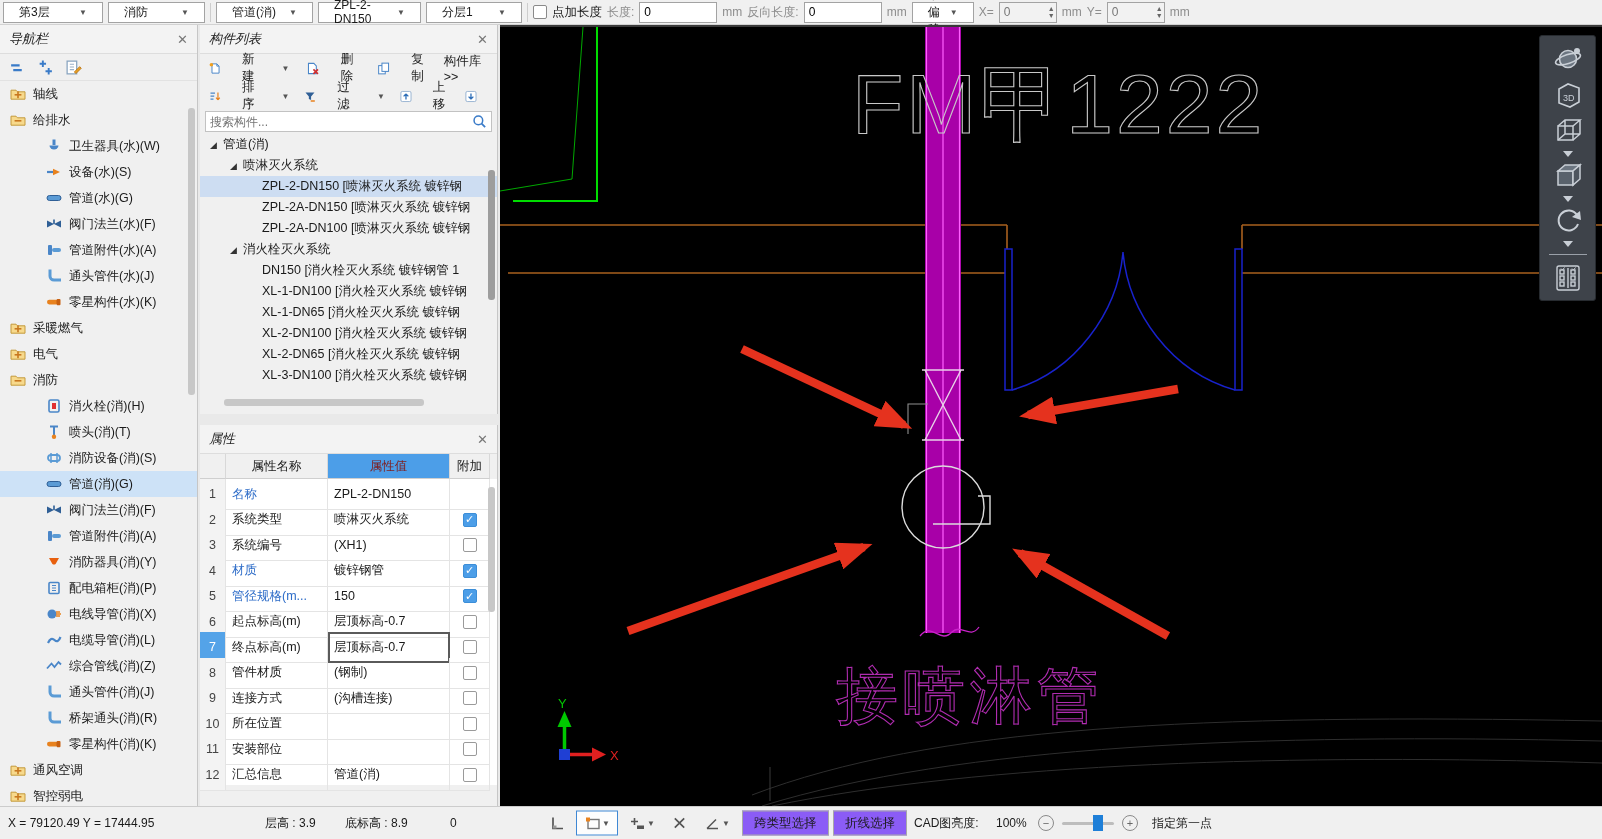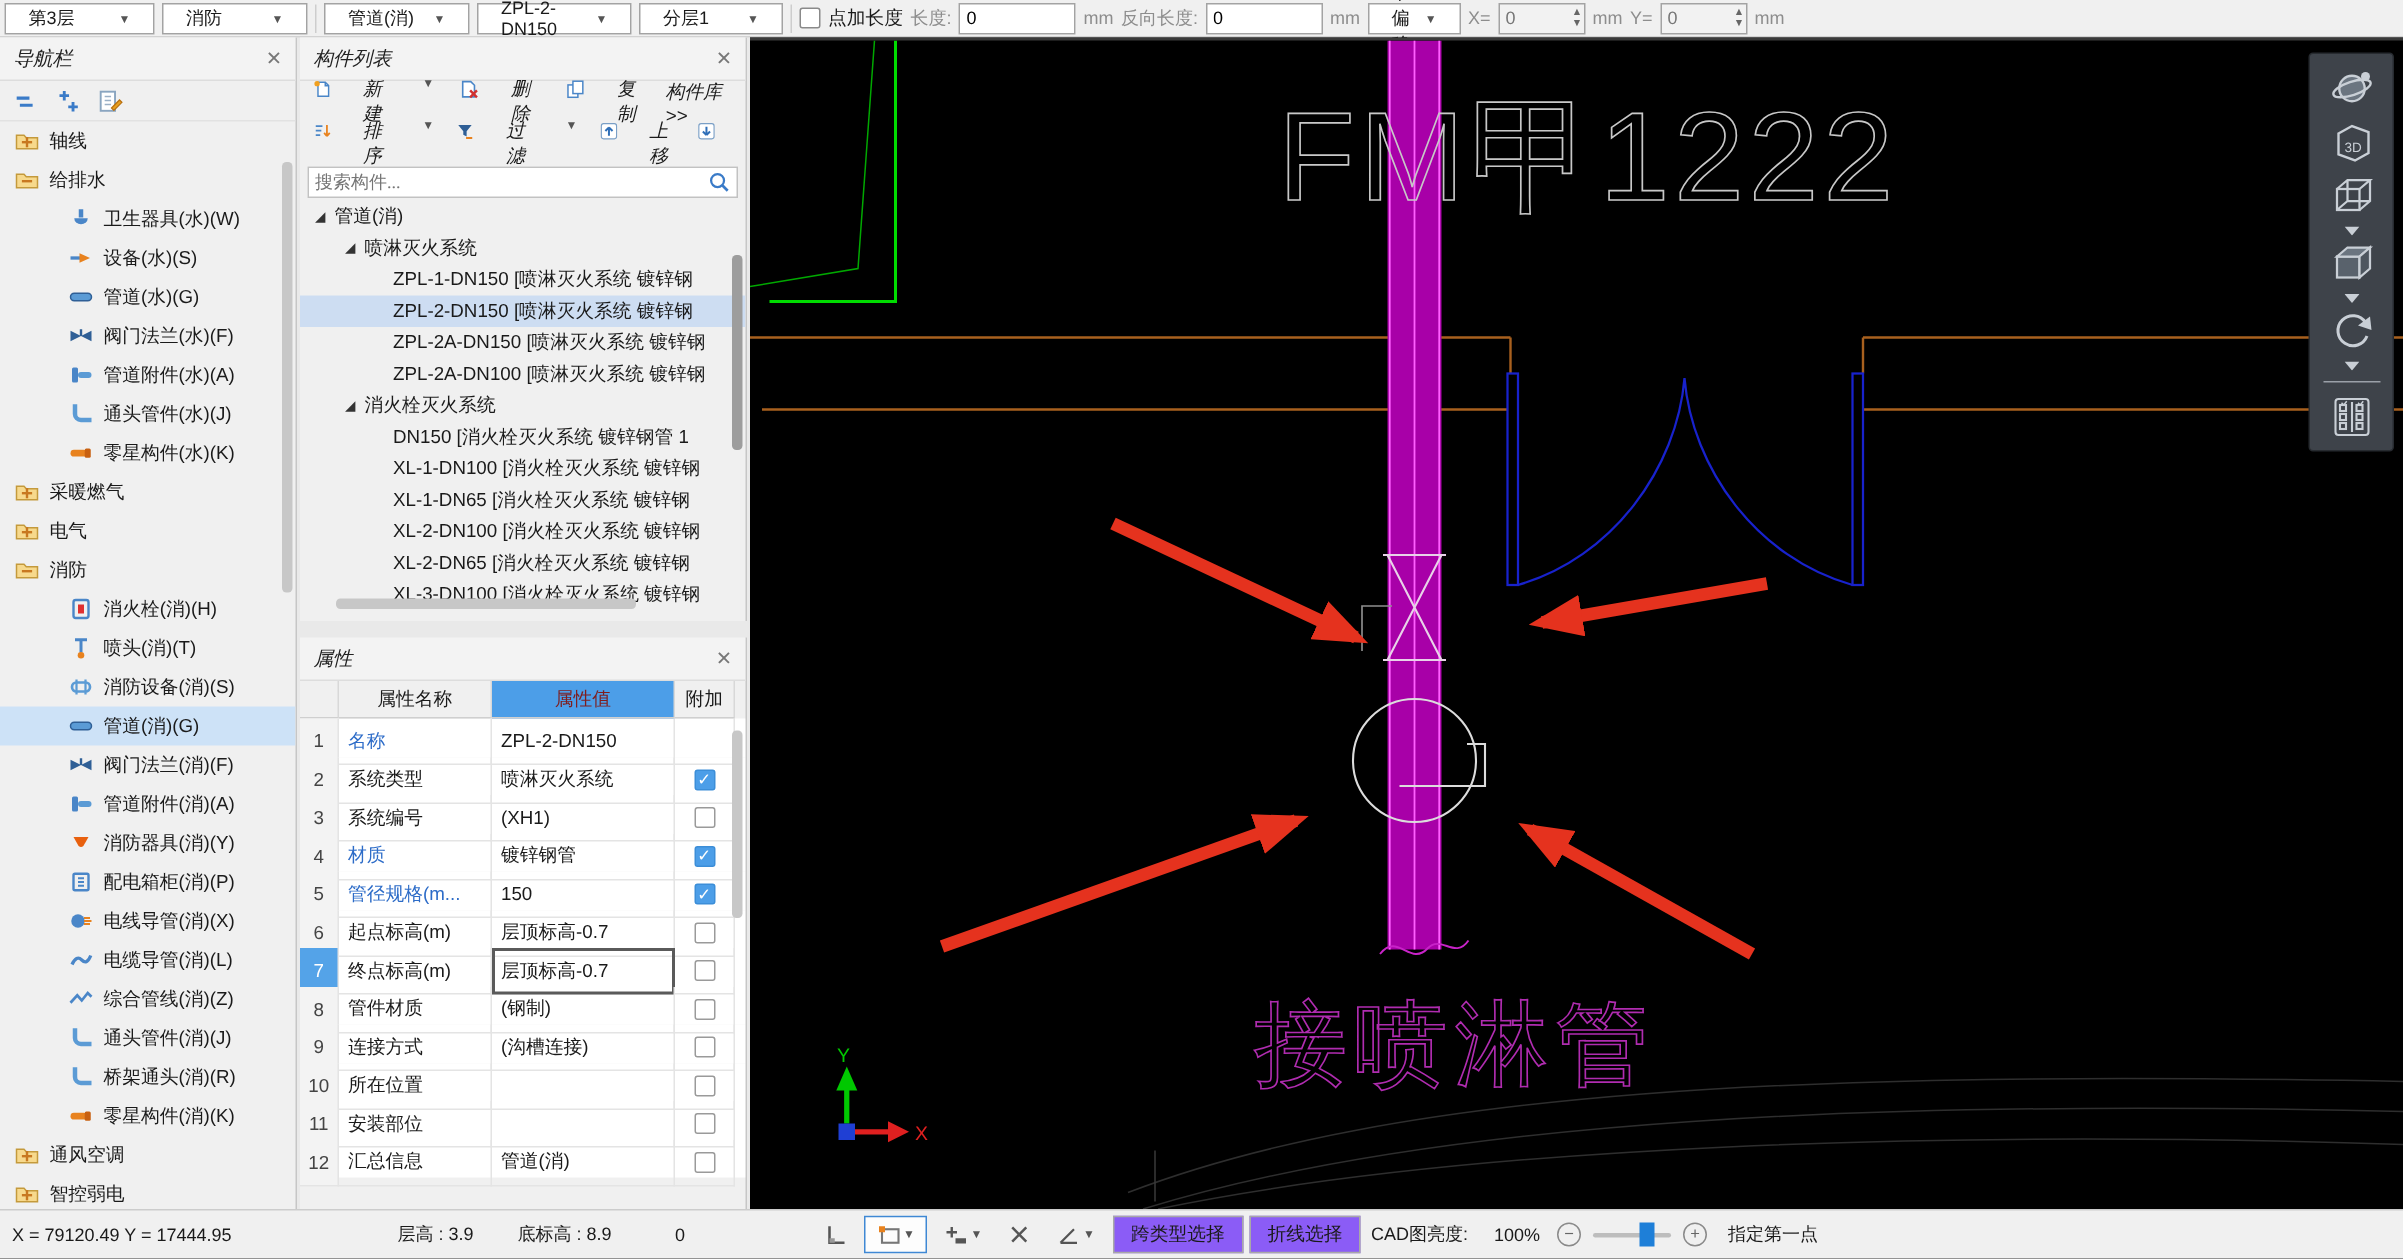--- a/index.html
+++ b/index.html
@@ -35,25 +35,25 @@
   .side-tools { height:27px; display:flex; align-items:center; gap:11px; padding:0 9px; border-bottom:1px solid #e2e2e2; }
   .side-tools svg { width:17px; height:17px; }
   .nrow { height:26px; display:flex; align-items:center; gap:7px; padding-left:10px; font-size:12.5px; }
   .nrow.l1 { padding-left:46px; }
   .nrow.sel { background:#cde2f7; }
 
   
   .mid { position:absolute; top:25px; left:200px; width:298px; height:781px; }
   .clist { position:absolute; top:0; left:0; width:298px; height:389px; background:#f0f0f0; border-right:1px solid #c6c6c6; overflow:hidden; }
   .trow { height:28px; display:flex; align-items:center; gap:3px; padding:0 6px; }
-  .tbtn { display:flex; gap:21px; padding:1px 3px; font-size:12.5px;font-style:italic; }
+  .tbtn { display:flex; align-items:center; gap:21px; padding:1px 3px; font-size:12.5px; }
   .tbtn svg { width:17px; height:17px; }
   .tcar { font-size:8px; color:#555; margin-left:1px; }
   .search { margin:1px 5px 2px 5px; height:21px; background:#fff; border:1px solid #c2c2c2; display:flex; align-items:center; padding:0 4px; }
-  .search input { flex:1; border:none; outline:none; font-size:12px; font-family:Liberation Serif, serif; color:#444; }
+  .search input { flex:1; border:none; outline:none; font-size:12px; font-family:Liberation Sans, sans-serif; color:#444; }
   .ctree { position:relative; }
   .crow { height:21px; display:flex; align-items:center; font-size:12.5px; white-space:nowrap; overflow:hidden; }
   .crow .tri { font-size:9px; color:#333; margin-right:6px; }
   .crow.lv0 { padding-left:10px; } .crow.lv1 { padding-left:30px; } .crow.lv2 { padding-left:62px; }
   .crow.sel { background:#cdddf2; }
   .hsb { position:absolute; left:24px; top:374px; width:200px; height:7px; border-radius:3px; background:#c7c7c7; }
 
   .props { position:absolute; top:400px; left:0; width:298px; height:381px; background:#f0f0f0; border-right:1px solid #c6c6c6; overflow:hidden; }
   .grid4 { display:grid; grid-template-columns:26px 102px 122px 40px; align-items:stretch; }
   .phr { height:25px; }
@@ -524,23 +524,20 @@
       </div>
       <div class="ctree">
         <div class="crow lv0">
             <span class="tri">◢</span>
             <span>管道(消)</span>
           </div>
         <div class="crow lv1">
             <span class="tri">◢</span>
             <span>喷淋灭火系统</span>
           </div>
-        <div class="crow lv2">
-            <span>ZPL-1-DN150 [喷淋灭火系统 镀锌钢</span>
-          </div>
         <div class="crow lv2 sel">
             <span>ZPL-2-DN150 [喷淋灭火系统 镀锌钢</span>
           </div>
         <div class="crow lv2">
             <span>ZPL-2A-DN150 [喷淋灭火系统 镀锌钢</span>
           </div>
         <div class="crow lv2">
             <span>ZPL-2A-DN100 [喷淋灭火系统 镀锌钢</span>
           </div>
         <div class="crow lv1">

